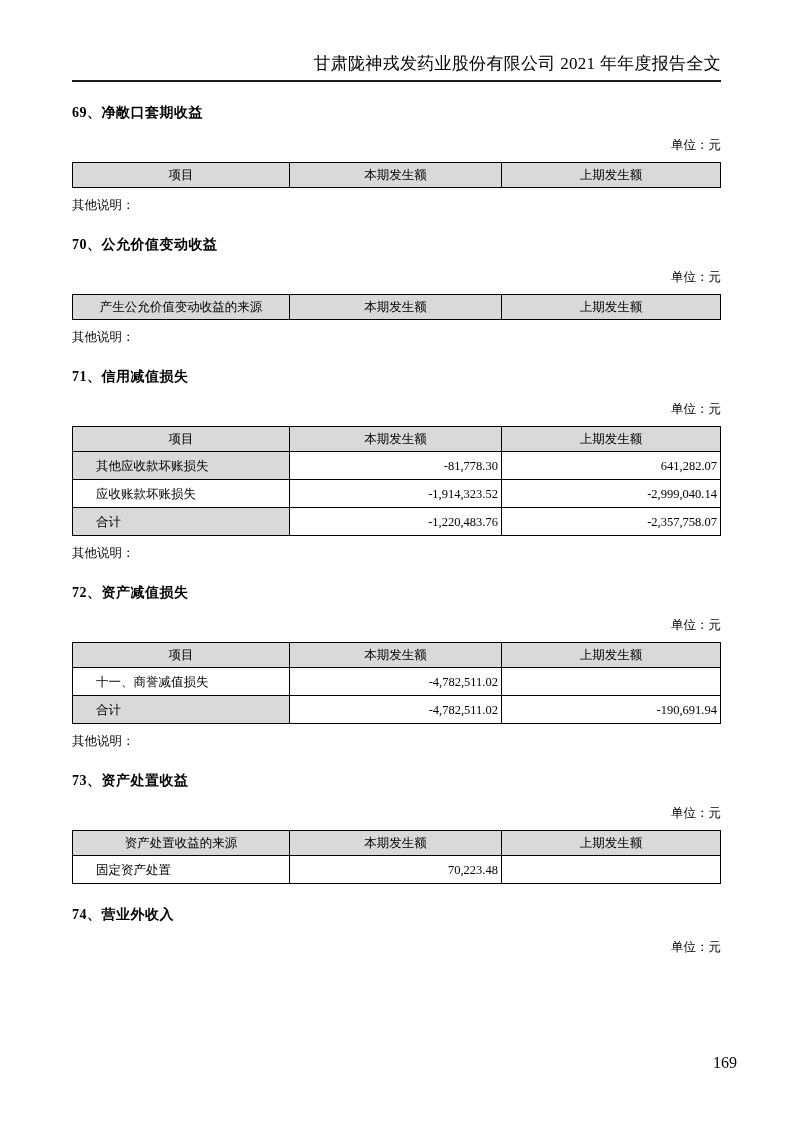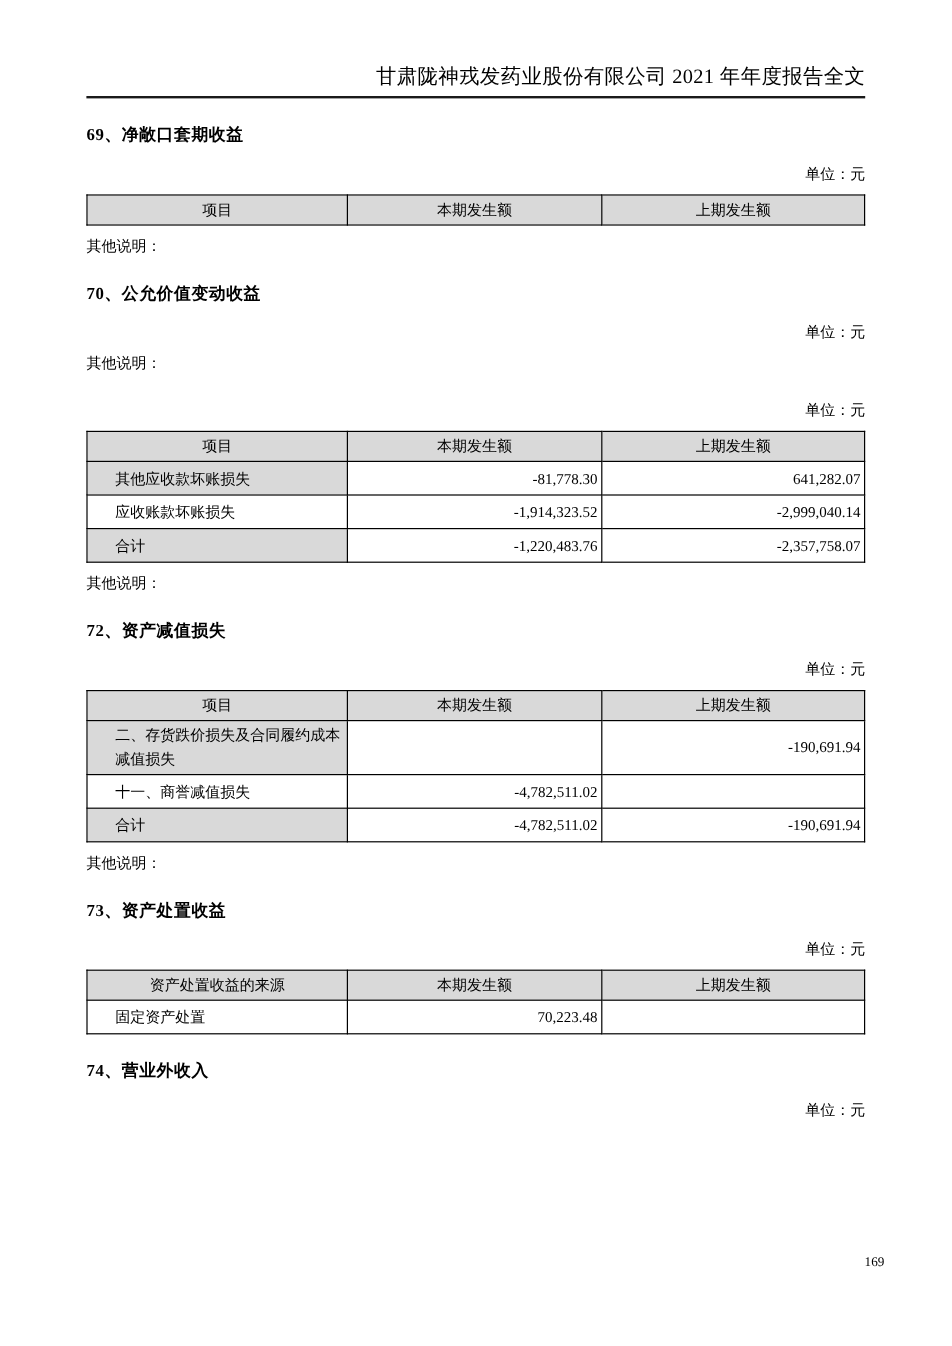--- a/index.html
+++ b/index.html
@@ -59,22 +59,22 @@
   td.cell-label { text-align: left; }
   td.cell-num { text-align: right; }
   td.shaded { background: #d9d9d9; }
   .other-notes {
     font-size: 12.5px;
     margin-top: 9px;
   }
   .page-footer {
     position: absolute;
     right: 56px;
-    bottom: 64px;
-    font-size: 11px;
+    bottom: 50px;
+    font-size: 16px;
   }
 </style>
 </head>
 <body>
 
 <header>
   <div class="page-header-title">甘肃陇神戎发药业股份有限公司 2021 年年度报告全文</div>
 </header>
 
 <main id="sections">
@@ -94,23 +94,39 @@
             <th>上期发生额</th>
           </tr>
         </thead>
         <tbody></tbody>
       </table>
       <div class="other-notes">其他说明：</div>
     </section>
     <section class="section">
       <h2 class="section-title">70、公允价值变动收益</h2>
       <div class="unit-label">单位：元</div>
-      <div class="other-notes">其他说明：</div>
-    </section>
-    <section class="section">
+      <table class="fin-table">
+        <colgroup>
+          <col style="width: 33.5%;">
+          <col style="width: 32.7%;">
+          <col style="width: 33.8%;">
+        </colgroup>
+        <thead>
+          <tr>
+            <th>产生公允价值变动收益的来源</th>
+            <th>本期发生额</th>
+            <th>上期发生额</th>
+          </tr>
+        </thead>
+        <tbody></tbody>
+      </table>
+      <div class="other-notes">其他说明：</div>
+    </section>
+    <section class="section">
+      <h2 class="section-title">71、信用减值损失</h2>
       <div class="unit-label">单位：元</div>
       <table class="fin-table">
         <colgroup>
           <col style="width: 33.5%;">
           <col style="width: 32.7%;">
           <col style="width: 33.8%;">
         </colgroup>
         <thead>
           <tr>
             <th>项目</th>
@@ -149,25 +165,20 @@
         </colgroup>
         <thead>
           <tr>
             <th>项目</th>
             <th>本期发生额</th>
             <th>上期发生额</th>
           </tr>
         </thead>
         <tbody>
           <tr>
-            <td class="cell-label shaded">二、存货跌价损失及合同履约成本减值损失</td>
-            <td class="cell-num"></td>
-            <td class="cell-num">-190,691.94</td>
-          </tr>
-          <tr>
             <td class="cell-label">十一、商誉减值损失</td>
             <td class="cell-num">-4,782,511.02</td>
             <td class="cell-num"></td>
           </tr>
           <tr>
             <td class="cell-label shaded">合计</td>
             <td class="cell-num">-4,782,511.02</td>
             <td class="cell-num">-190,691.94</td>
           </tr>
         </tbody>

